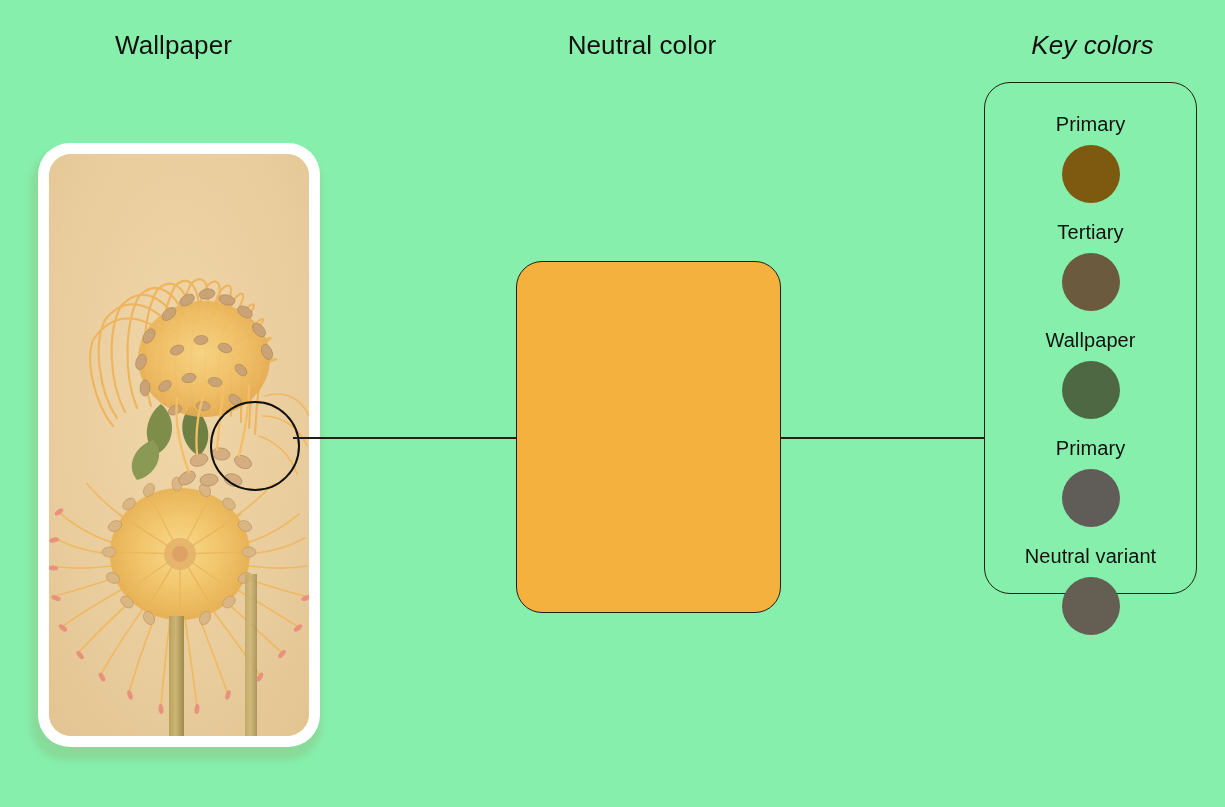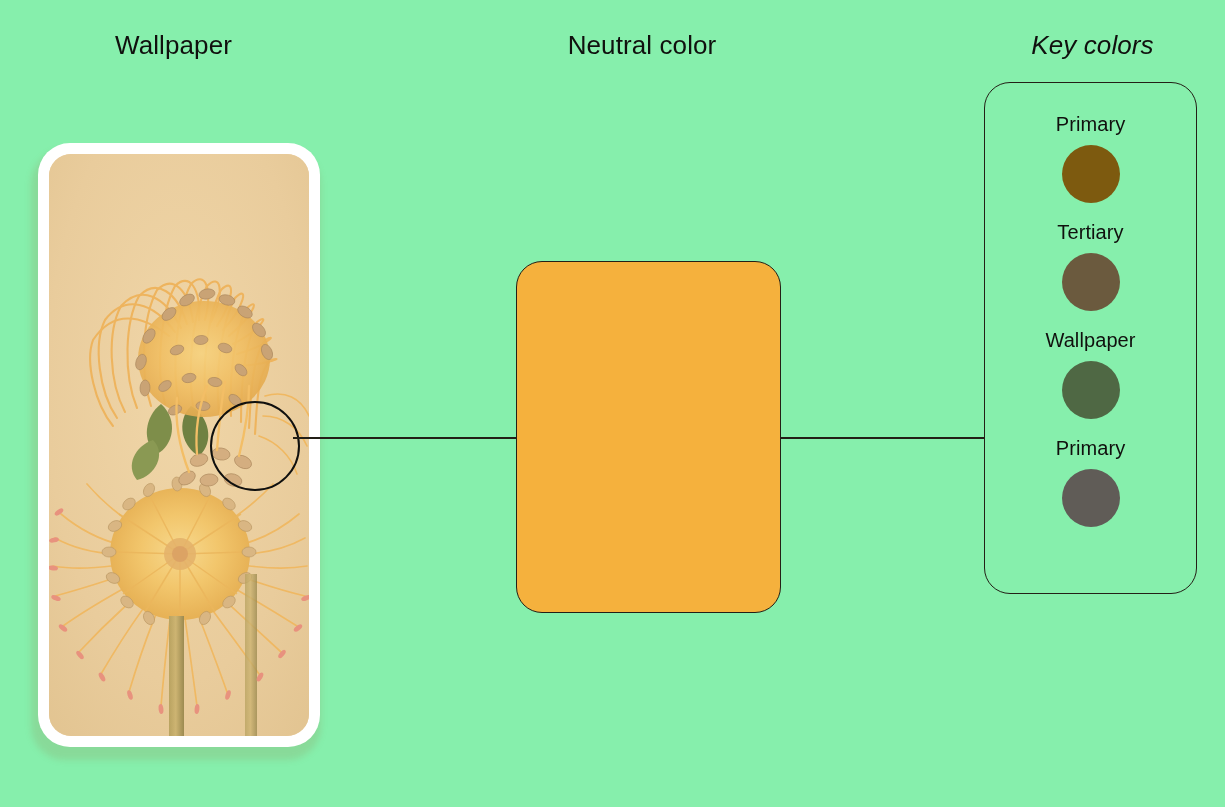--- a/index.html
+++ b/index.html
@@ -355,16 +355,20 @@
     <div class="key-item">
       <div class="key-label">Wallpaper</div>
       <div class="key-dot" style="background:#4F6844"></div>
     </div>
 
     <div class="key-item">
       <div class="key-label">Primary</div>
       <div class="key-dot" style="background:#605C57"></div>
     </div>
 
+    <div class="key-item">
+      <div class="key-label">Neutral variant</div>
+      <div class="key-dot" style="background:#655E52"></div>
+    </div>
 
   </div>
 
 </div>
 
 </body></html>

